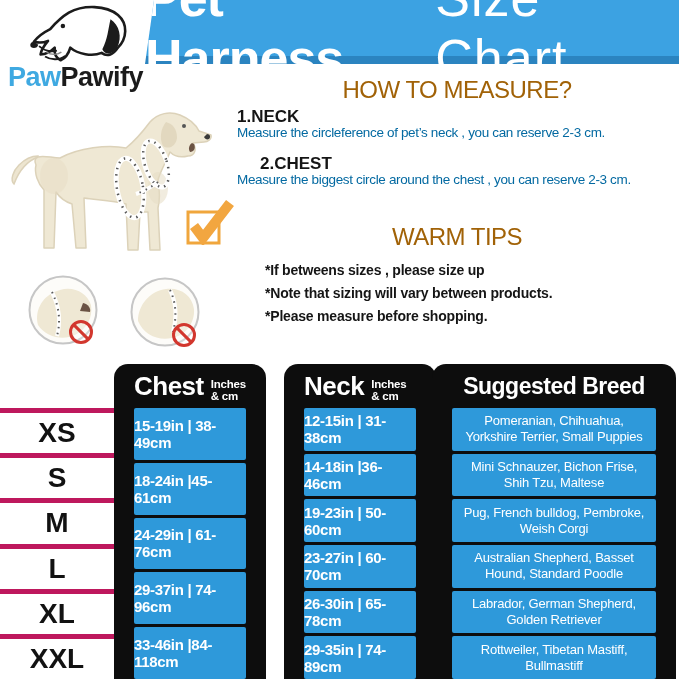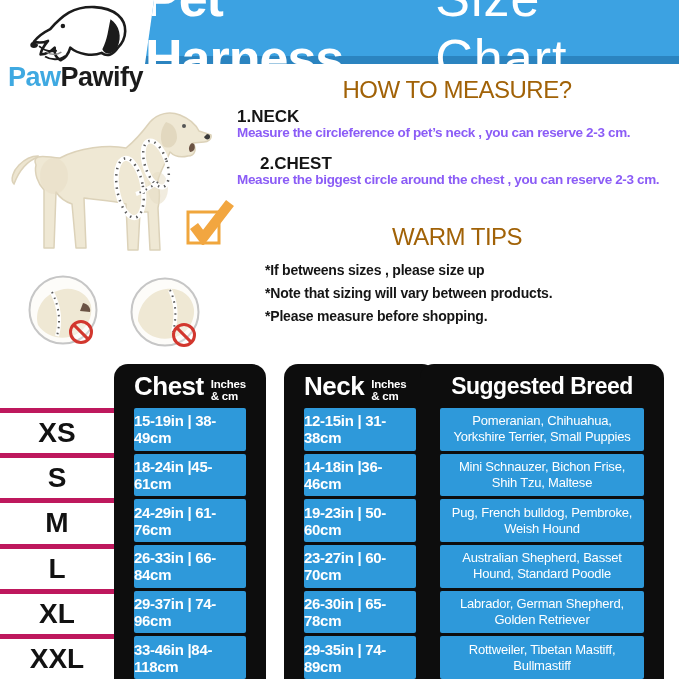--- a/index.html
+++ b/index.html
@@ -26,36 +26,36 @@
   .inset{position:absolute;}
   #inset1{left:28px;top:275px;}
   #inset2{left:130px;top:277px;}
 
   
   .sec-head{position:absolute;left:235px;width:444px;text-align:center;
             font-size:24px;font-weight:400;color:#a16207;letter-spacing:-0.5px;}
   #h-measure{top:76px;}
   #h-tips{top:223px;}
   .step-label{position:absolute;left:237px;font-size:17px;font-weight:700;color:#151515;}
-  .step-text{position:absolute;left:237px;font-size:13.5px;font-weight:700;color:#8b5cf6;
+  .step-text{position:absolute;left:237px;font-size:13.5px;font-weight:400;color:#0369a1;
              letter-spacing:-0.35px;white-space:nowrap;}
   #s1-label{top:107px;} #s1-text{top:125px;}
   #s2-label{top:154px;margin-left:23px;} #s2-text{top:172px;}
   .tips{position:absolute;left:265px;top:259px;font-size:14px;font-weight:600;color:#151515;
         line-height:23px;letter-spacing:-0.2px;white-space:nowrap;}
 
   
   .size-col{position:absolute;left:0;top:408px;width:114px;height:271px;display:flex;flex-direction:column;}
   .size-cell{flex:1;border-top:5px solid #be185d;display:flex;align-items:center;justify-content:center;
              font-size:28px;font-weight:700;color:#121212;}
   .colcard{position:absolute;top:364px;height:315px;background:#0D0D0D;border-radius:14px 14px 0 0;
            display:flex;flex-direction:column;padding:0 20px;box-sizing:border-box;}
   #col-chest{left:114px;width:152px;}
   #col-neck{left:272px;width:152px;margin-left:12px;}
-  #col-breed{left:420px;width:244px;}
+  #col-breed{left:432px;width:244px;}
   .colhead{height:44px;flex:none;display:flex;align-items:center;justify-content:center;gap:7px;color:#fff;}
   .colhead .big{font-size:26px;font-weight:800;letter-spacing:-0.5px;}
   .colhead .big.breed{font-size:23px;}
   .colhead .small{font-size:11.5px;font-weight:600;margin-top:7px;letter-spacing:-0.2px;}
   .cell{flex:1;margin-bottom:3px;background:#2E99DA;border-radius:2px;
         display:flex;flex-direction:column;align-items:center;justify-content:center;color:#fff;}
   .cell:last-child{margin-bottom:0;}
   .cell .val{font-size:15px;font-weight:700;letter-spacing:-0.3px;}
   .cell .bl{font-size:13px;font-weight:500;line-height:16px;letter-spacing:-0.2px;}
 </style>
@@ -160,23 +160,20 @@
     <div class="cell">
         <span class="val">15-19in | 38-49cm</span>
       </div>
     <div class="cell">
         <span class="val">18-24in |45-61cm</span>
       </div>
     <div class="cell">
         <span class="val">24-29in | 61-76cm</span>
       </div>
     <div class="cell">
-        <span class="val">26-33in | 66-84cm</span>
-      </div>
-    <div class="cell">
         <span class="val">29-37in | 74-96cm</span>
       </div>
     <div class="cell">
         <span class="val">33-46in |84-118cm</span>
       </div>
   </div>
 
   <div id="col-neck" class="colcard">
     <div class="colhead">
       <span class="big">Neck</span>
@@ -209,21 +206,21 @@
     <div class="cell">
       <span class="bl">Pomeranian,  Chihuahua,</span>
       <span class="bl">Yorkshire Terrier,  Small Puppies</span>
     </div>
     <div class="cell">
       <span class="bl">Mini Schnauzer,  Bichon Frise,</span>
       <span class="bl">Shih Tzu,  Maltese</span>
     </div>
     <div class="cell">
       <span class="bl">Pug,  French bulldog,  Pembroke,</span>
-      <span class="bl">Weish Hound</span>
+      <span class="bl">Weish Corgi</span>
     </div>
     <div class="cell">
       <span class="bl">Australian Shepherd,  Basset</span>
       <span class="bl">Hound,  Standard Poodle</span>
     </div>
     <div class="cell">
       <span class="bl">Labrador,  German Shepherd,</span>
       <span class="bl">Golden Retriever</span>
     </div>
     <div class="cell">

